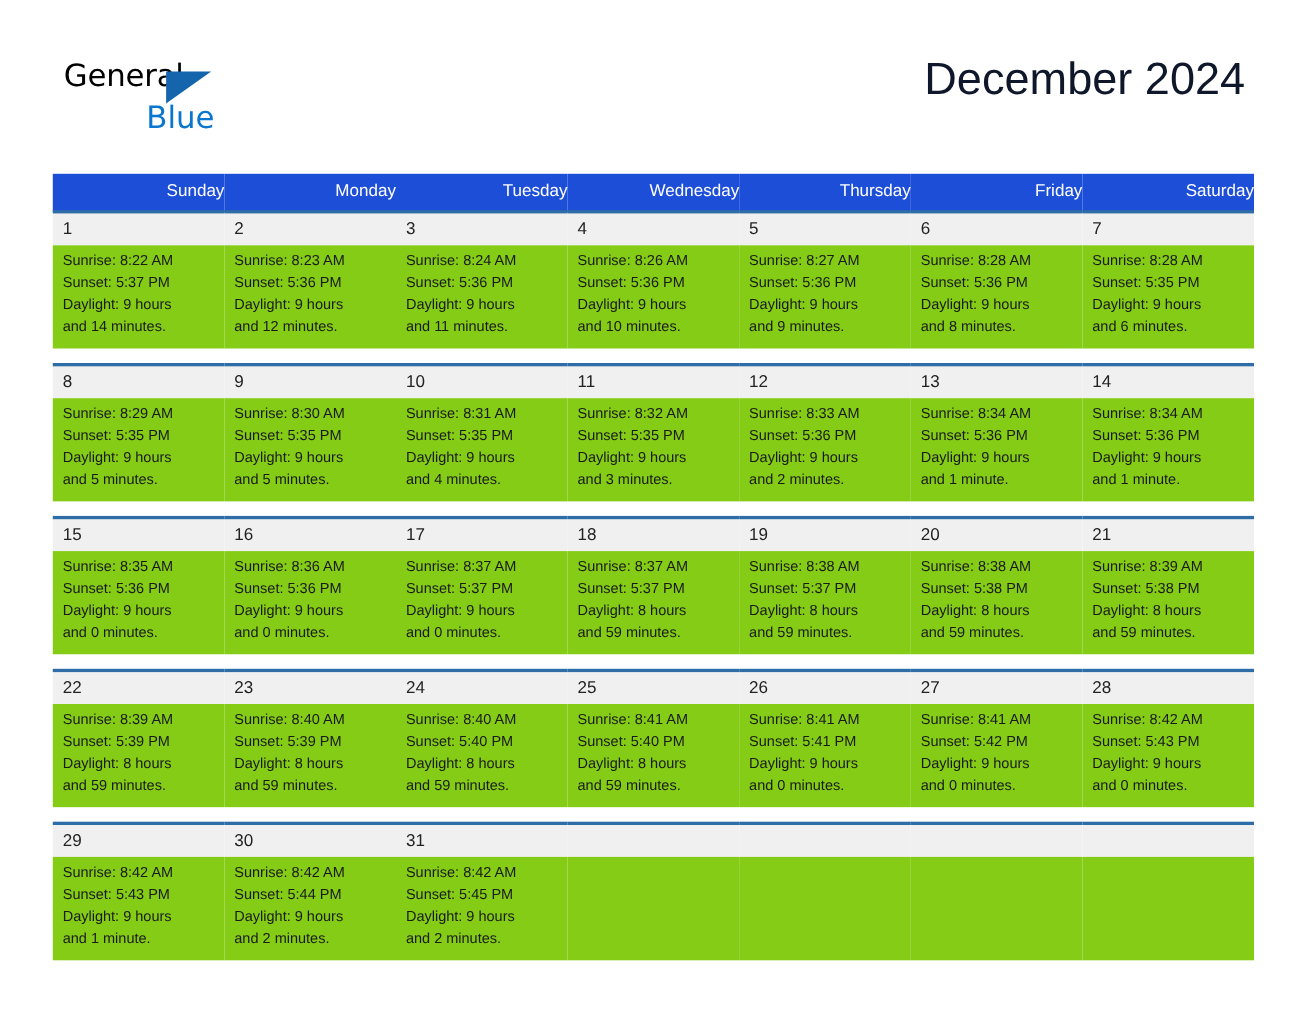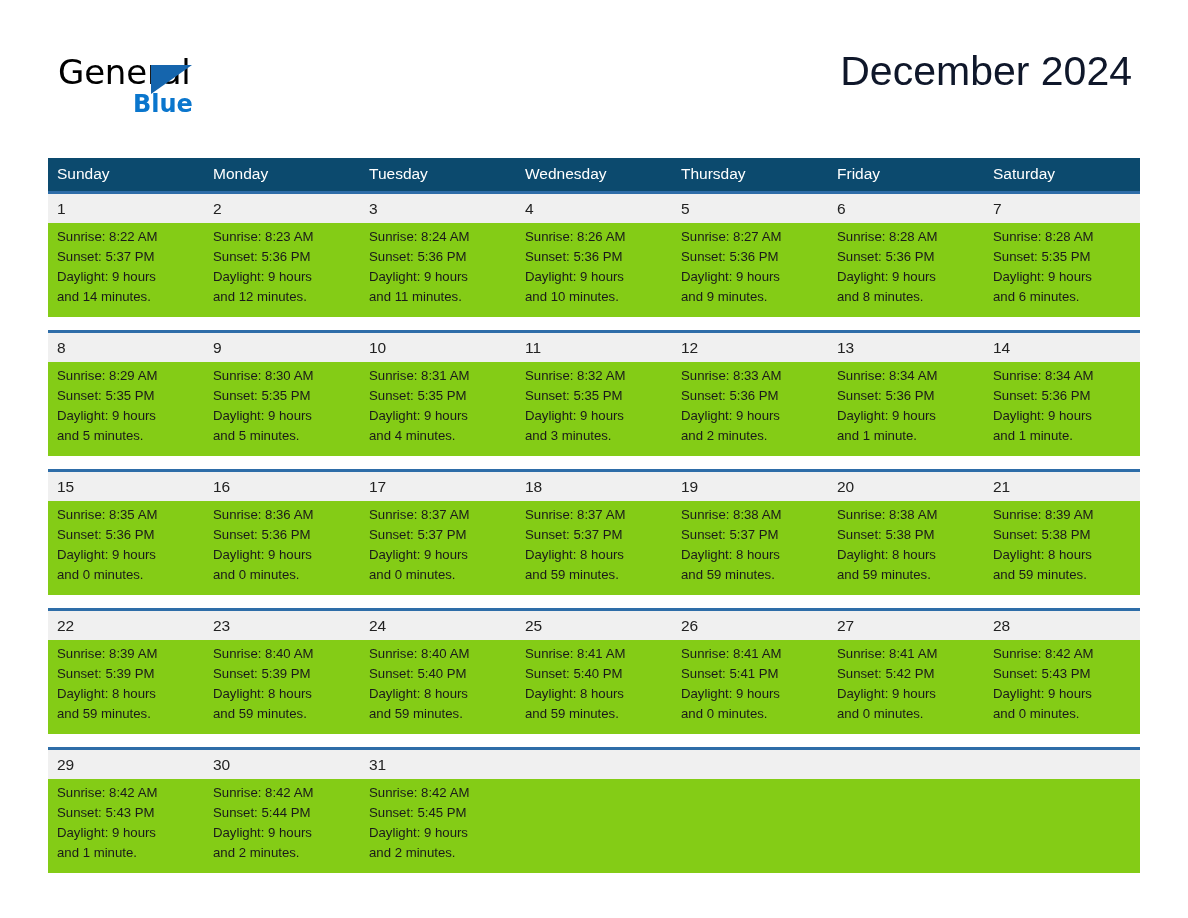--- a/index.html
+++ b/index.html
@@ -31,43 +31,43 @@
     position: absolute;
     left: 58px;
     top: 52px;
     width: 240px;
     height: 78px;
   }
   .logo-general {
     position: absolute;
     left: 0;
     top: 0;
-    font-size: 34px;
+    font-size: 28px;
     letter-spacing: -0.2px;
     color: #000000;
     font-family: "DejaVu Sans", sans-serif;
     font-weight: 400;
   }
   .logo-tri {
     position: absolute;
     left: 93px;
     top: 13px;
     width: 0;
     height: 0;
     border-left: 41px solid #1565ad;
     border-bottom: 29px solid transparent;
   }
   .logo-blue {
     position: absolute;
     left: 75px;
     top: 38px;
-    font-size: 24px;
+    font-size: 28px;
     color: #0a76cd;
     font-family: "DejaVu Sans", sans-serif;
-    font-weight: 700;
+    font-weight: 400;
   }
 
   .title {
     position: absolute;
     right: 56px;
     top: 48px;
     font-size: 41px;
     font-weight: 400;
     color: #0f172a;
     text-align: right;
@@ -92,25 +92,25 @@
     width: 1092px;
   }
   table.cal {
     border-collapse: collapse;
     table-layout: fixed;
     width: 1092px;
   }
   table.cal col { width: 156px; }
 
   thead th {
-    background: #0c4a6e;
+    background: #1d4ed8;
     color: #ffffff;
     font-size: 15.5px;
     font-weight: 400;
-    text-align: left;
+    text-align: right;
     padding: 7px 0 8px 9px;
     height: 17px;
     vertical-align: middle;
   }
 
   tbody tr.spacer-row td {
     height: 13px;
     padding: 0;
     border: 0;
     background: #ffffff;

